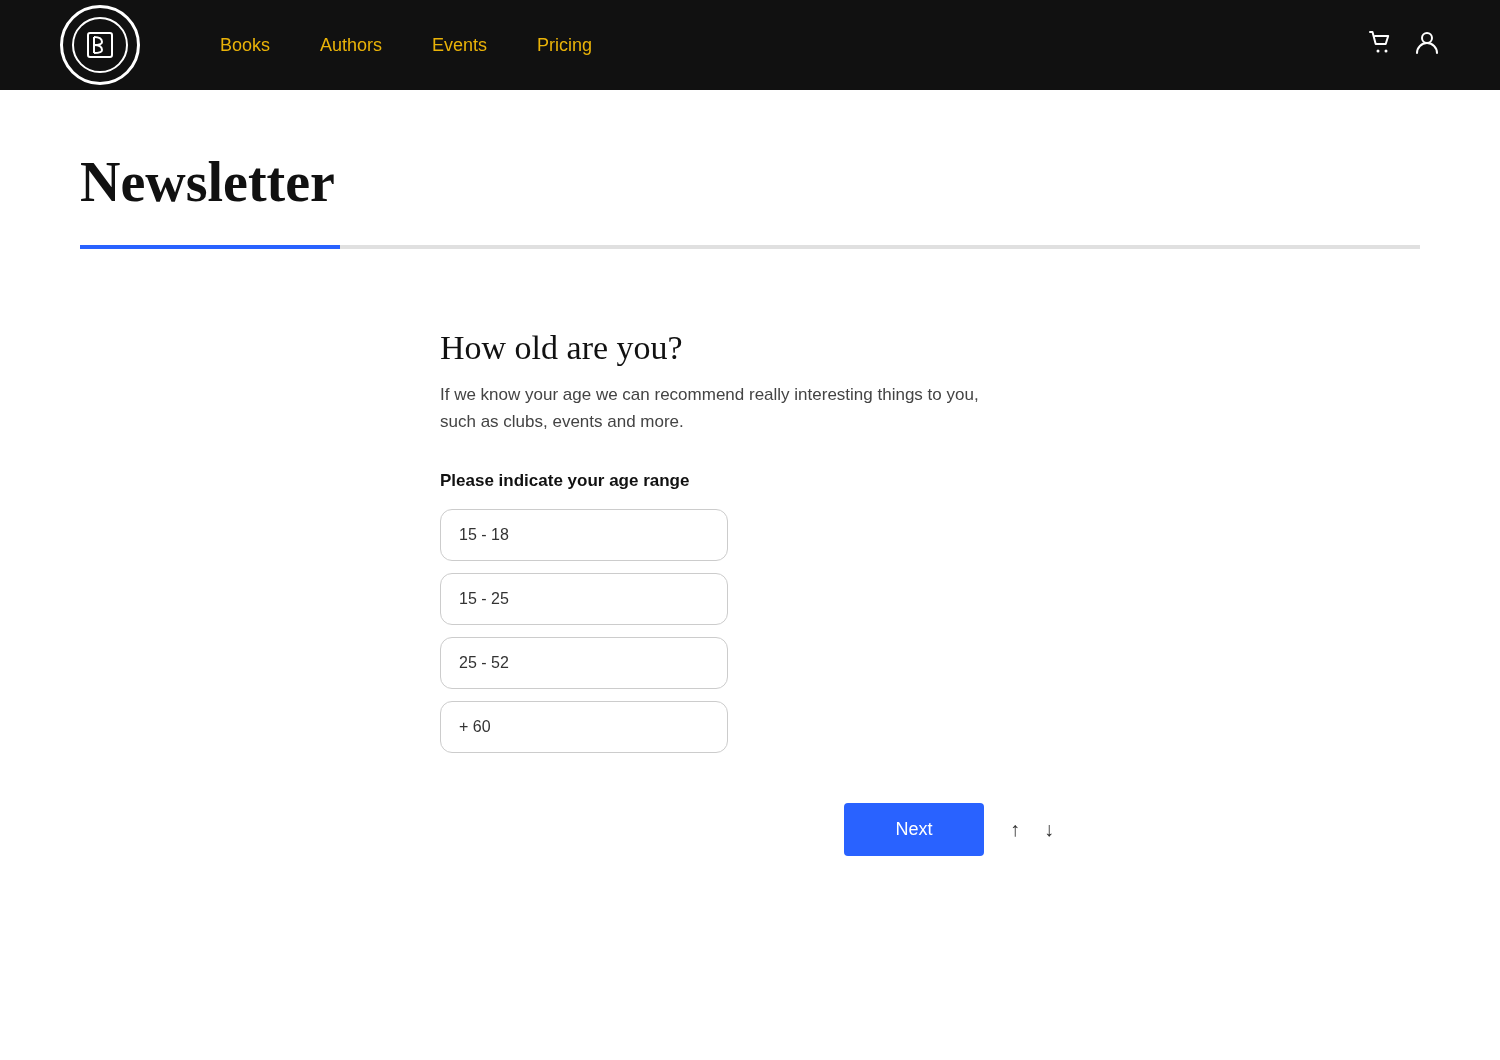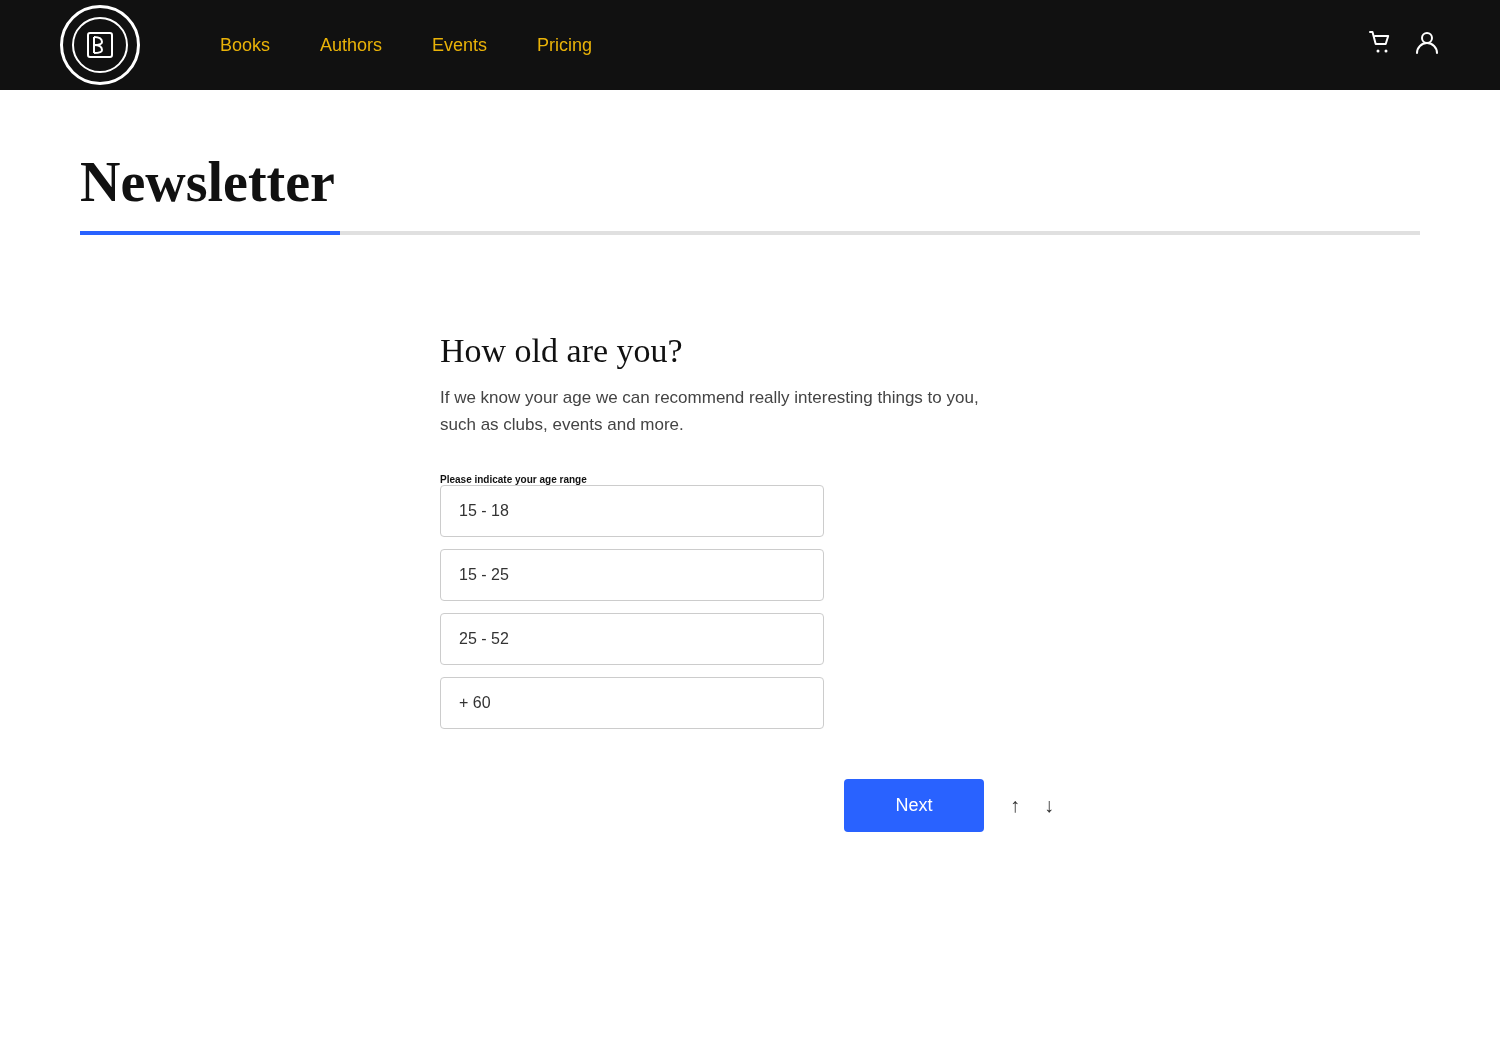--- a/index.html
+++ b/index.html
@@ -85,21 +85,21 @@
       background: #fff;
       min-height: 970px;
       padding: 60px 80px;
     }
 
     .page-title {
       font-size: 56px;
       font-weight: 900;
       font-family: Georgia, serif;
       color: #111;
-      margin-bottom: 17px;
+      margin-bottom: 31px;
     }
 
     .title-underline-container {
       width: 100%;
       height: 4px;
       background: #e0e0e0;
       margin-bottom: 60px;
       position: relative;
     }
 
@@ -118,55 +118,55 @@
       margin: 0 auto;
       padding-top: 20px;
     }
 
     .question-title {
       font-size: 34px;
       font-weight: 400;
       font-family: Georgia, serif;
       color: #111;
       margin-bottom: 14px;
-      margin-top: 17px;
     }
 
     .question-subtitle {
       font-size: 17px;
       color: #444;
       font-family: Arial, sans-serif;
       line-height: 1.6;
       margin-bottom: 36px;
     }
 
     .field-label {
-      font-size: 10px;
+      font-size: 17px;
       font-weight: 700;
       font-family: Arial, sans-serif;
       color: #111;
+      margin-bottom: 18px;
     }
 
     .age-options {
       display: flex;
       flex-direction: column;
       gap: 12px;
       margin-bottom: 50px;
     }
 
     .age-option {
       border: 1px solid #ccc;
-      border-radius: 4px;
+      border-radius: 12px;
       padding: 16px 18px;
       font-size: 16px;
       font-family: Arial, sans-serif;
       color: #333;
       cursor: pointer;
       background: #fff;
-      width: 384px;
+      width: 288px;
       transition: border-color 0.2s, background 0.2s;
     }
 
     
     .buttons-row {
       display: flex;
       align-items: center;
       gap: 20px;
       justify-content: flex-end;
     }

